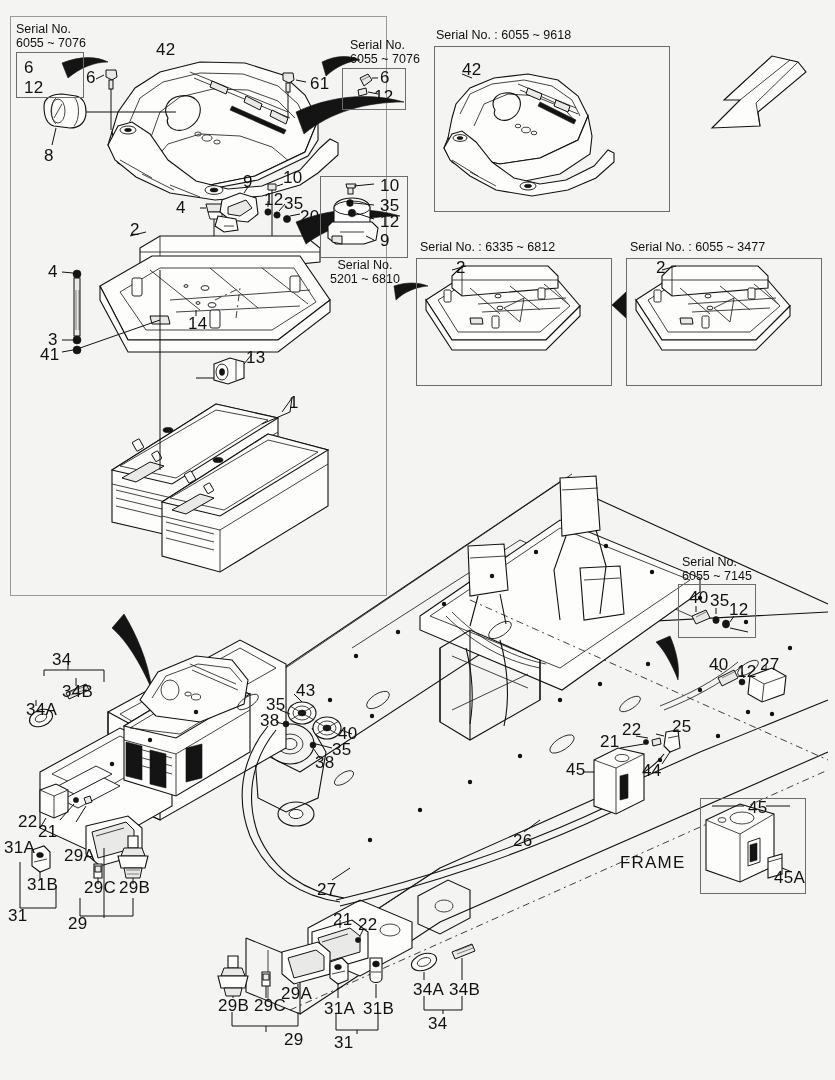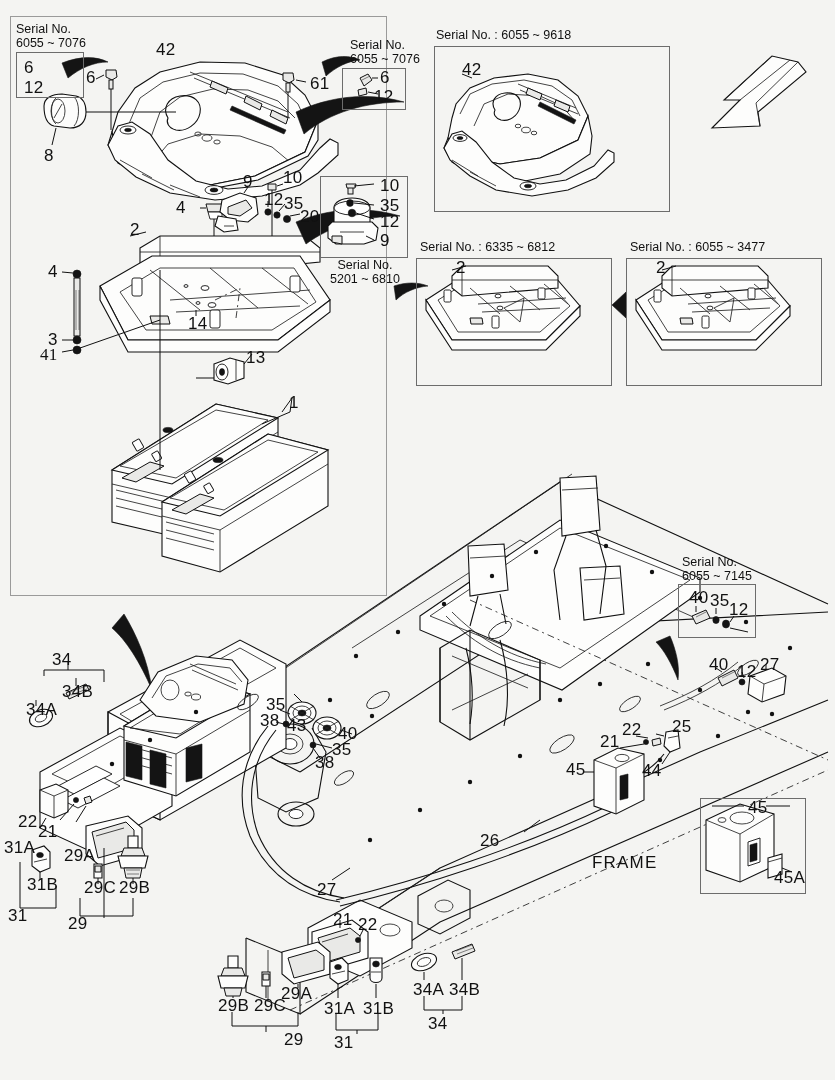--- a/index.html
+++ b/index.html
@@ -641,47 +641,47 @@
   <div class="lbl num" style="left:176px;top:198px;">4</div>
   <div class="lbl num" style="left:380px;top:176px;">10</div>
   <div class="lbl num" style="left:380px;top:196px;">35</div>
   <div class="lbl num" style="left:380px;top:212px;">12</div>
   <div class="lbl num" style="left:380px;top:231px;">9</div>
   <div class="lbl num" style="left:462px;top:60px;">42</div>
 
   <div class="lbl num" style="left:130px;top:220px;">2</div>
   <div class="lbl num" style="left:48px;top:262px;">4</div>
   <div class="lbl num" style="left:48px;top:330px;">3</div>
-  <div class="lbl num" style="left:40px;top:345px;font-family:Liberation Serif, serif;">41</div>
+  <div class="lbl num" style="left:40px;top:345px;">41</div>
   <div class="lbl num" style="left:188px;top:314px;">14</div>
   <div class="lbl num" style="left:246px;top:348px;">13</div>
   <div class="lbl num" style="left:289px;top:393px;">1</div>
   <div class="lbl num" style="left:456px;top:258px;">2</div>
   <div class="lbl num" style="left:656px;top:258px;">2</div>
 
   <div class="lbl num" style="left:52px;top:650px;">34</div>
   <div class="lbl num" style="left:62px;top:682px;">34B</div>
   <div class="lbl num" style="left:26px;top:700px;">34A</div>
-  <div class="lbl num" style="left:287px;top:681px;margin-top:35px;">43</div>
+  <div class="lbl num" style="left:296px;top:681px;">43</div>
   <div class="lbl num" style="left:266px;top:695px;">35</div>
   <div class="lbl num" style="left:260px;top:711px;">38</div>
   <div class="lbl num" style="left:338px;top:724px;">40</div>
   <div class="lbl num" style="left:332px;top:740px;">35</div>
   <div class="lbl num" style="left:315px;top:753px;">38</div>
   <div class="lbl num" style="left:18px;top:812px;">22</div>
   <div class="lbl num" style="left:38px;top:822px;">21</div>
   <div class="lbl num" style="left:4px;top:838px;">31A</div>
   <div class="lbl num" style="left:64px;top:846px;">29A</div>
   <div class="lbl num" style="left:27px;top:875px;">31B</div>
   <div class="lbl num" style="left:84px;top:878px;">29C</div>
   <div class="lbl num" style="left:119px;top:878px;">29B</div>
   <div class="lbl num" style="left:8px;top:906px;">31</div>
   <div class="lbl num" style="left:68px;top:914px;">29</div>
   <div class="lbl num" style="left:317px;top:880px;">27</div>
-  <div class="lbl num" style="left:480px;top:831px;">26</div>
+  <div class="lbl num" style="left:513px;top:831px;">26</div>
   <div class="lbl num" style="left:566px;top:760px;">45</div>
   <div class="lbl num" style="left:600px;top:732px;">21</div>
   <div class="lbl num" style="left:622px;top:720px;">22</div>
   <div class="lbl num" style="left:672px;top:717px;">25</div>
   <div class="lbl num" style="left:642px;top:761px;">44</div>
   <div class="lbl num" style="left:709px;top:655px;">40</div>
   <div class="lbl num" style="left:737px;top:662px;">12</div>
   <div class="lbl num" style="left:760px;top:655px;">27</div>
   <div class="lbl num" style="left:689px;top:588px;">40</div>
   <div class="lbl num" style="left:710px;top:591px;">35</div>
@@ -694,17 +694,17 @@
   <div class="lbl num" style="left:254px;top:996px;">29C</div>
   <div class="lbl num" style="left:281px;top:984px;">29A</div>
   <div class="lbl num" style="left:324px;top:999px;">31A</div>
   <div class="lbl num" style="left:363px;top:999px;">31B</div>
   <div class="lbl num" style="left:413px;top:980px;">34A</div>
   <div class="lbl num" style="left:449px;top:980px;">34B</div>
   <div class="lbl num" style="left:284px;top:1030px;">29</div>
   <div class="lbl num" style="left:334px;top:1033px;">31</div>
   <div class="lbl num" style="left:428px;top:1014px;">34</div>
 
-  <div class="lbl frame-lbl" style="left:592px;top:853px;">FRAME</div>
+  <div class="lbl frame-lbl" style="left:620px;top:853px;">FRAME</div>
 
   <div class="lbl num" style="left:747px;top:797px;opacity:0;">45</div>
 
 </div>
 
 </body></html>

